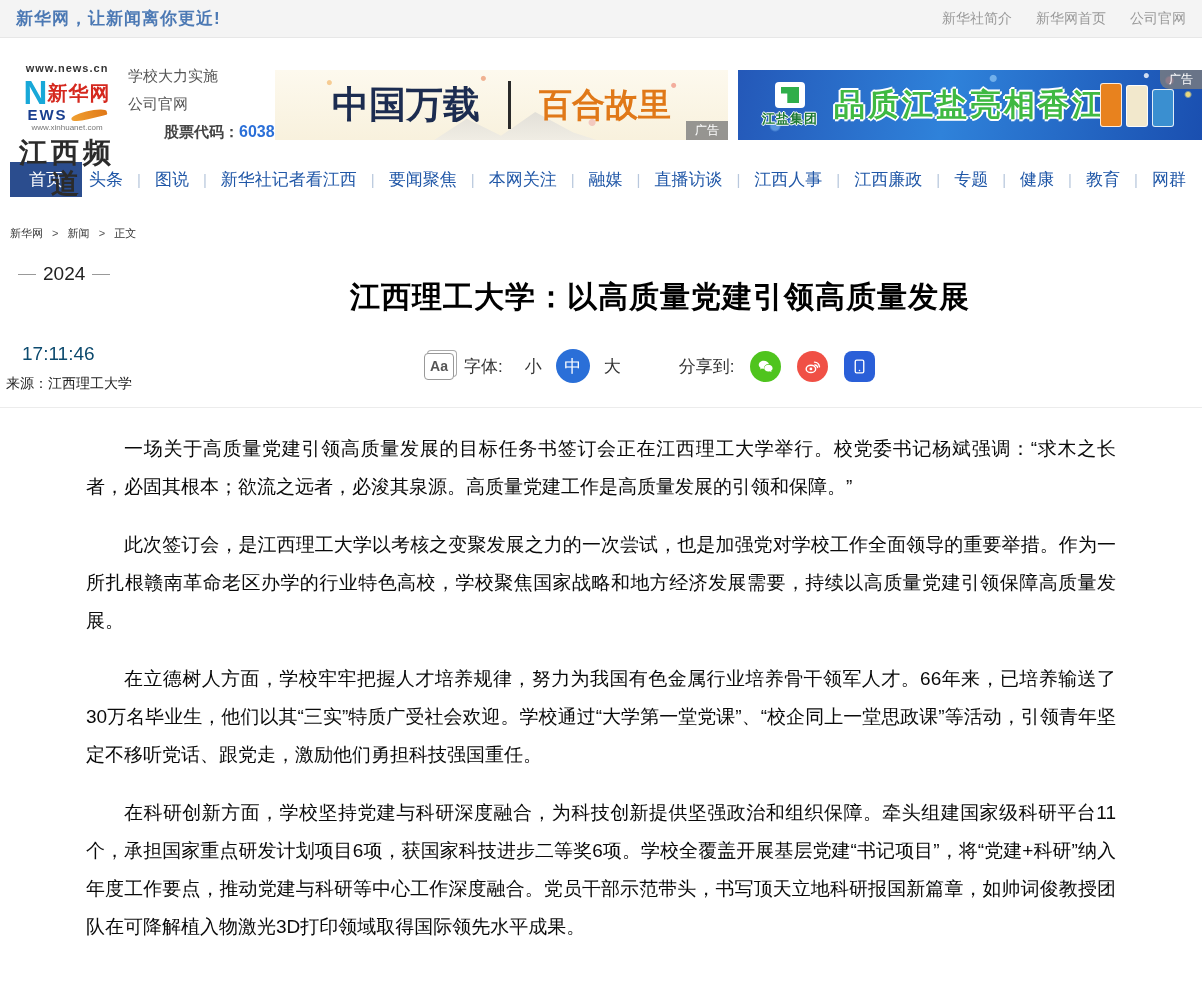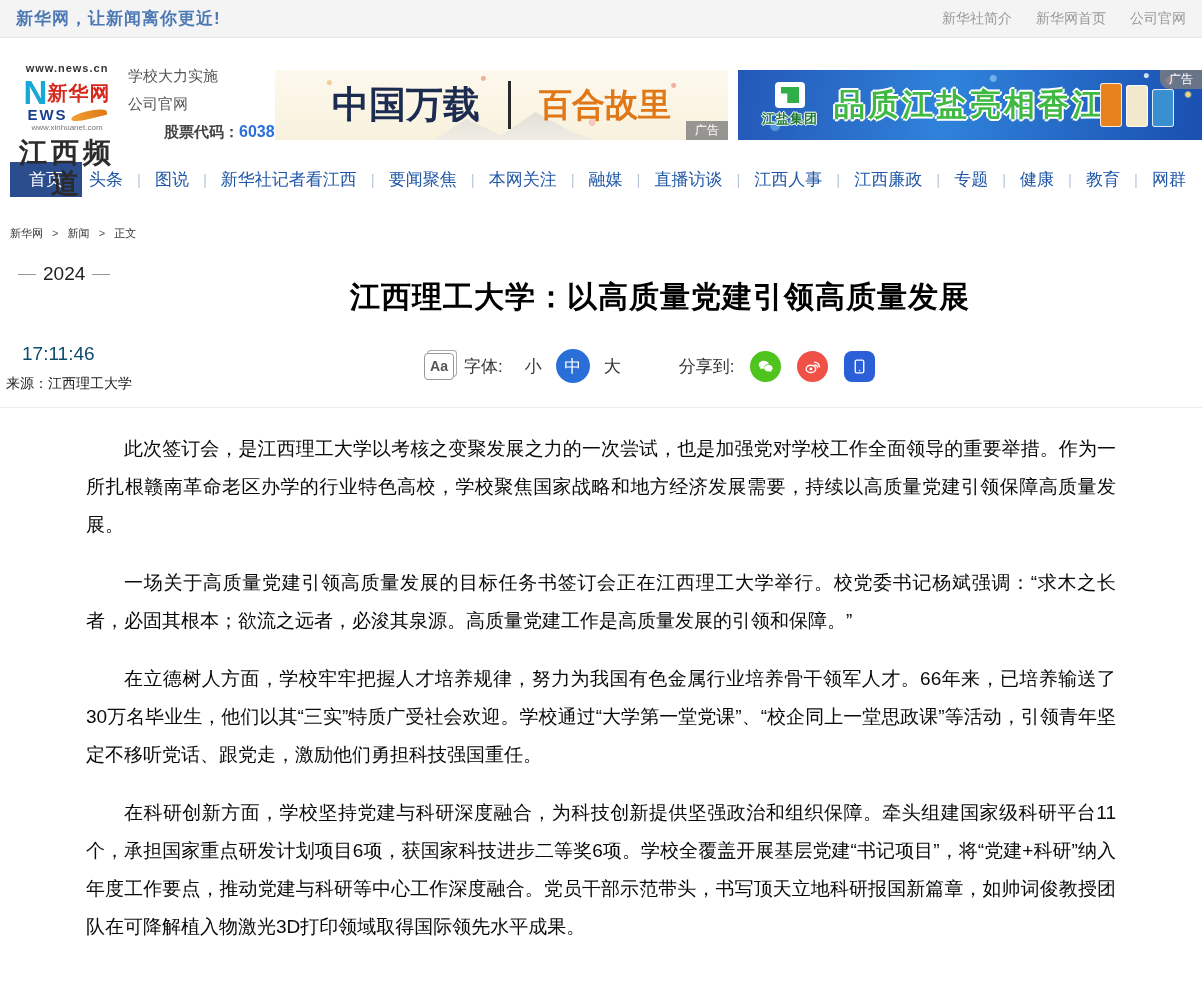--- a/index.html
+++ b/index.html
@@ -257,17 +257,17 @@
     <span class="share-btn share-phone">
       <svg width="17" height="17" viewBox="0 0 24 24" aria-hidden="true">
         <rect x="6" y="3" width="12" height="18" rx="2" fill="none" stroke="#fff" stroke-width="1.9"></rect>
         <circle cx="12" cy="17.6" r="1.1" fill="#fff"></circle>
       </svg>
     </span>
   </div>
 </div>
 
 <div class="article-body">
+  <p>一场关于高质量党建引领高质量发展的目标任务书签订会正在江西理工大学举行。校党委书记杨斌强调：“求木之长者，必固其根本；欲流之远者，必浚其泉源。高质量党建工作是高质量发展的引领和保障。”</p>
   <p>此次签订会，是江西理工大学以考核之变聚发展之力的一次尝试，也是加强党对学校工作全面领导的重要举措。作为一所扎根赣南革命老区办学的行业特色高校，学校聚焦国家战略和地方经济发展需要，持续以高质量党建引领保障高质量发展。</p>
-  <p>一场关于高质量党建引领高质量发展的目标任务书签订会正在江西理工大学举行。校党委书记杨斌强调：“求木之长者，必固其根本；欲流之远者，必浚其泉源。高质量党建工作是高质量发展的引领和保障。”</p>
   <p>在立德树人方面，学校牢牢把握人才培养规律，努力为我国有色金属行业培养骨干领军人才。66年来，已培养输送了30万名毕业生，他们以其“三实”特质广受社会欢迎。学校通过“大学第一堂党课”、“校企同上一堂思政课”等活动，引领青年坚定不移听党话、跟党走，激励他们勇担科技强国重任。</p>
   <p>在科研创新方面，学校坚持党建与科研深度融合，为科技创新提供坚强政治和组织保障。牵头组建国家级科研平台11个，承担国家重点研发计划项目6项，获国家科技进步二等奖6项。学校全覆盖开展基层党建“书记项目”，将“党建+科研”纳入年度工作要点，推动党建与科研等中心工作深度融合。党员干部示范带头，书写顶天立地科研报国新篇章，如帅词俊教授团队在可降解植入物激光3D打印领域取得国际领先水平成果。</p>
 </div>
 
 </body></html>

